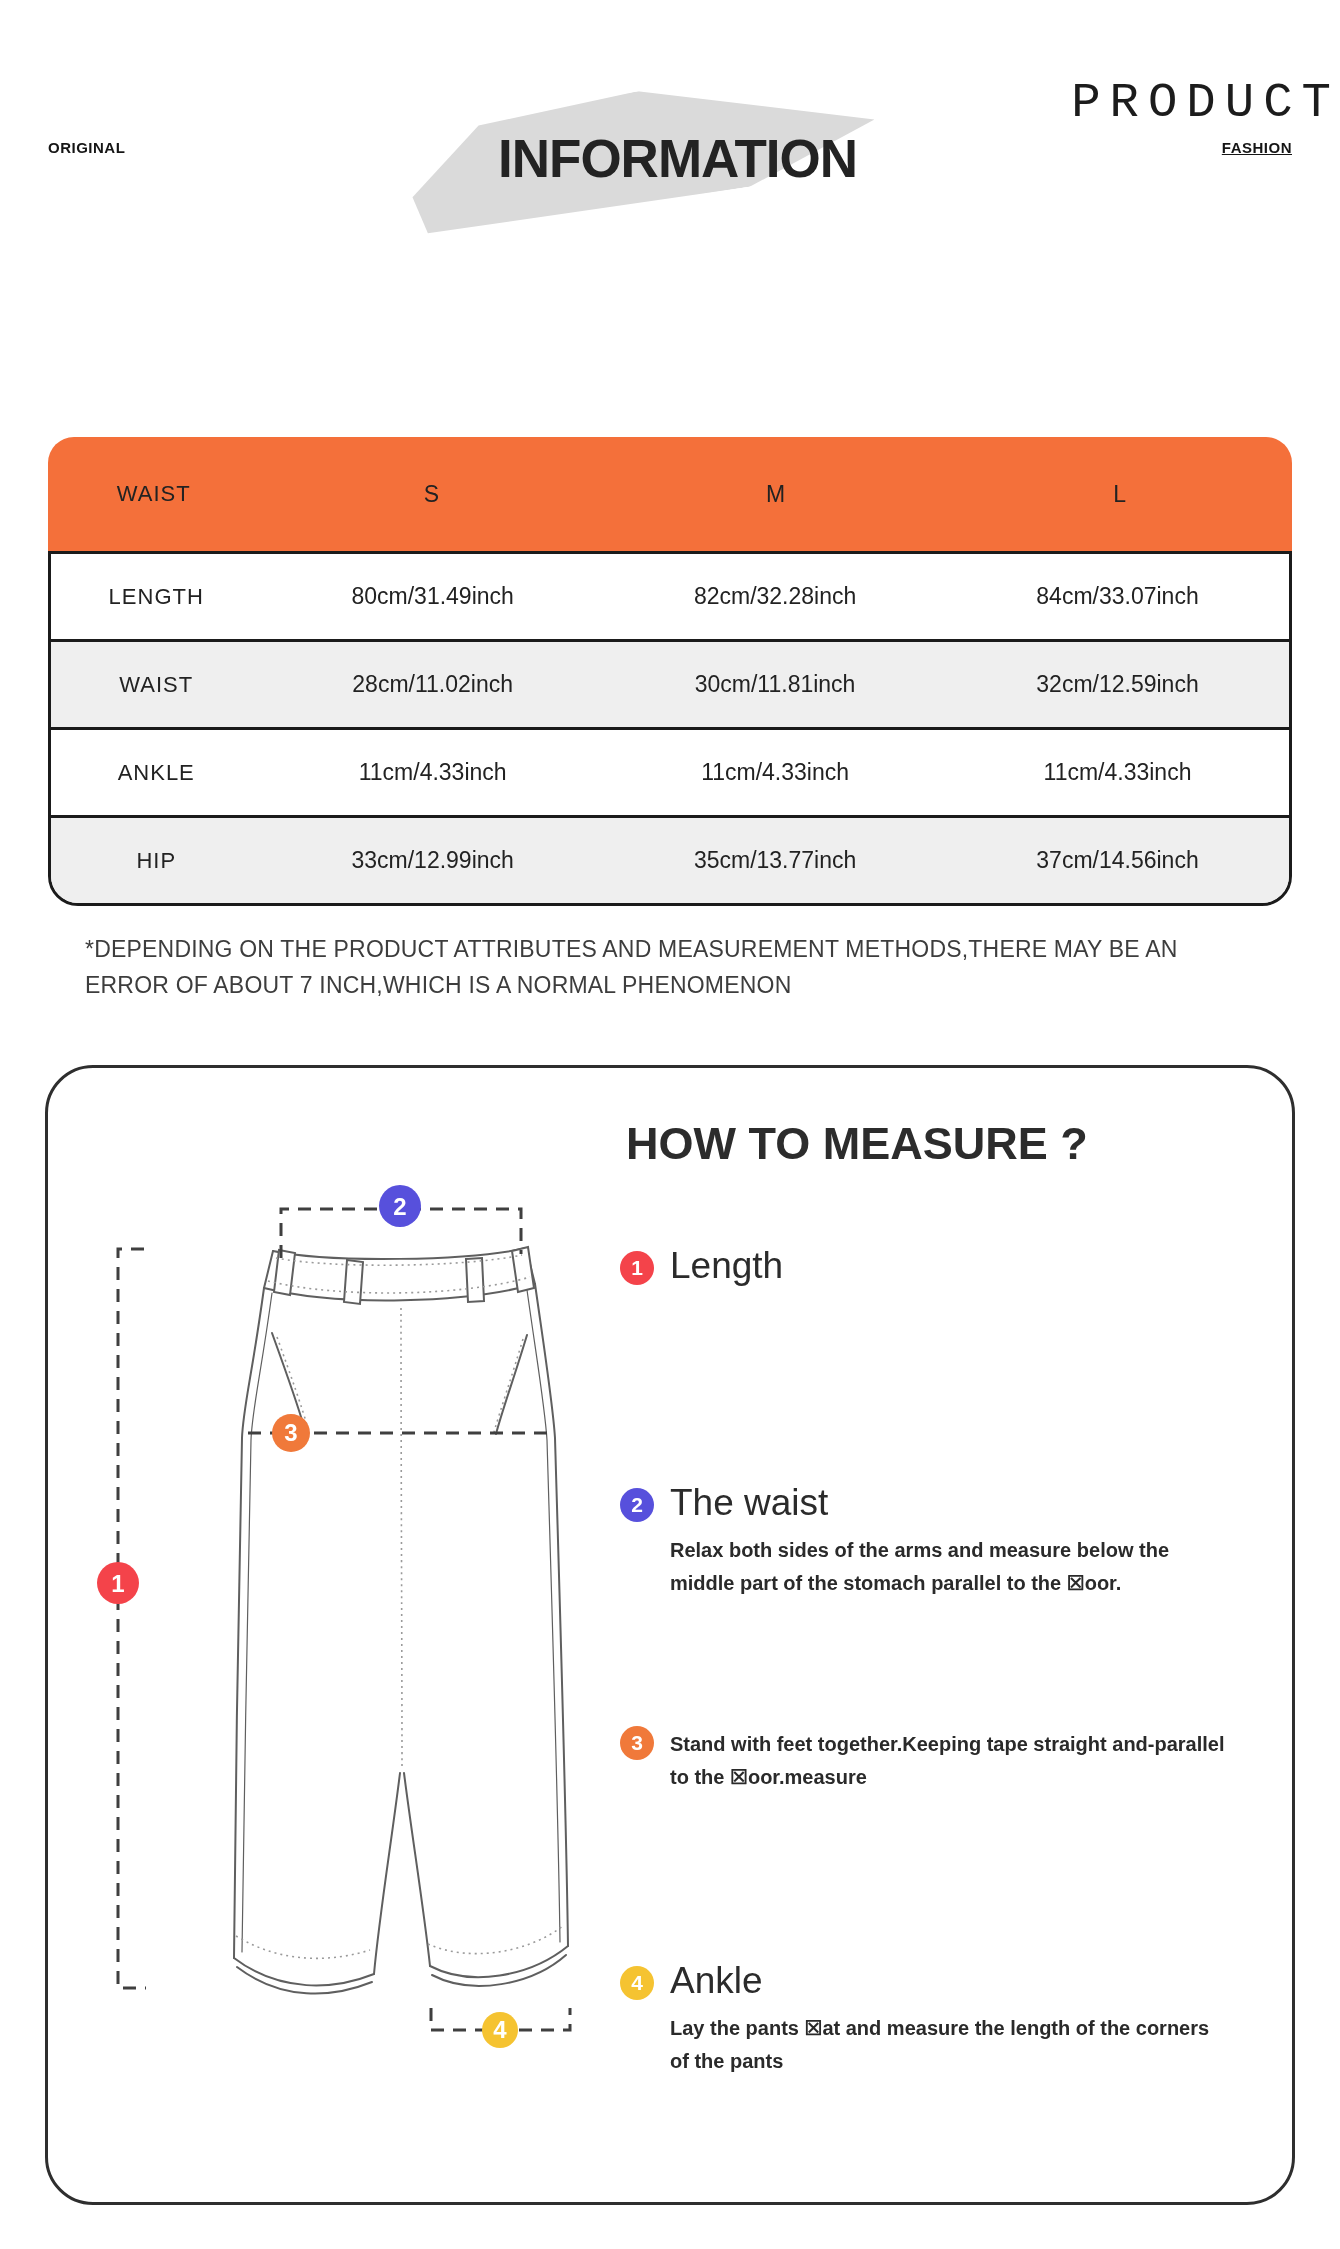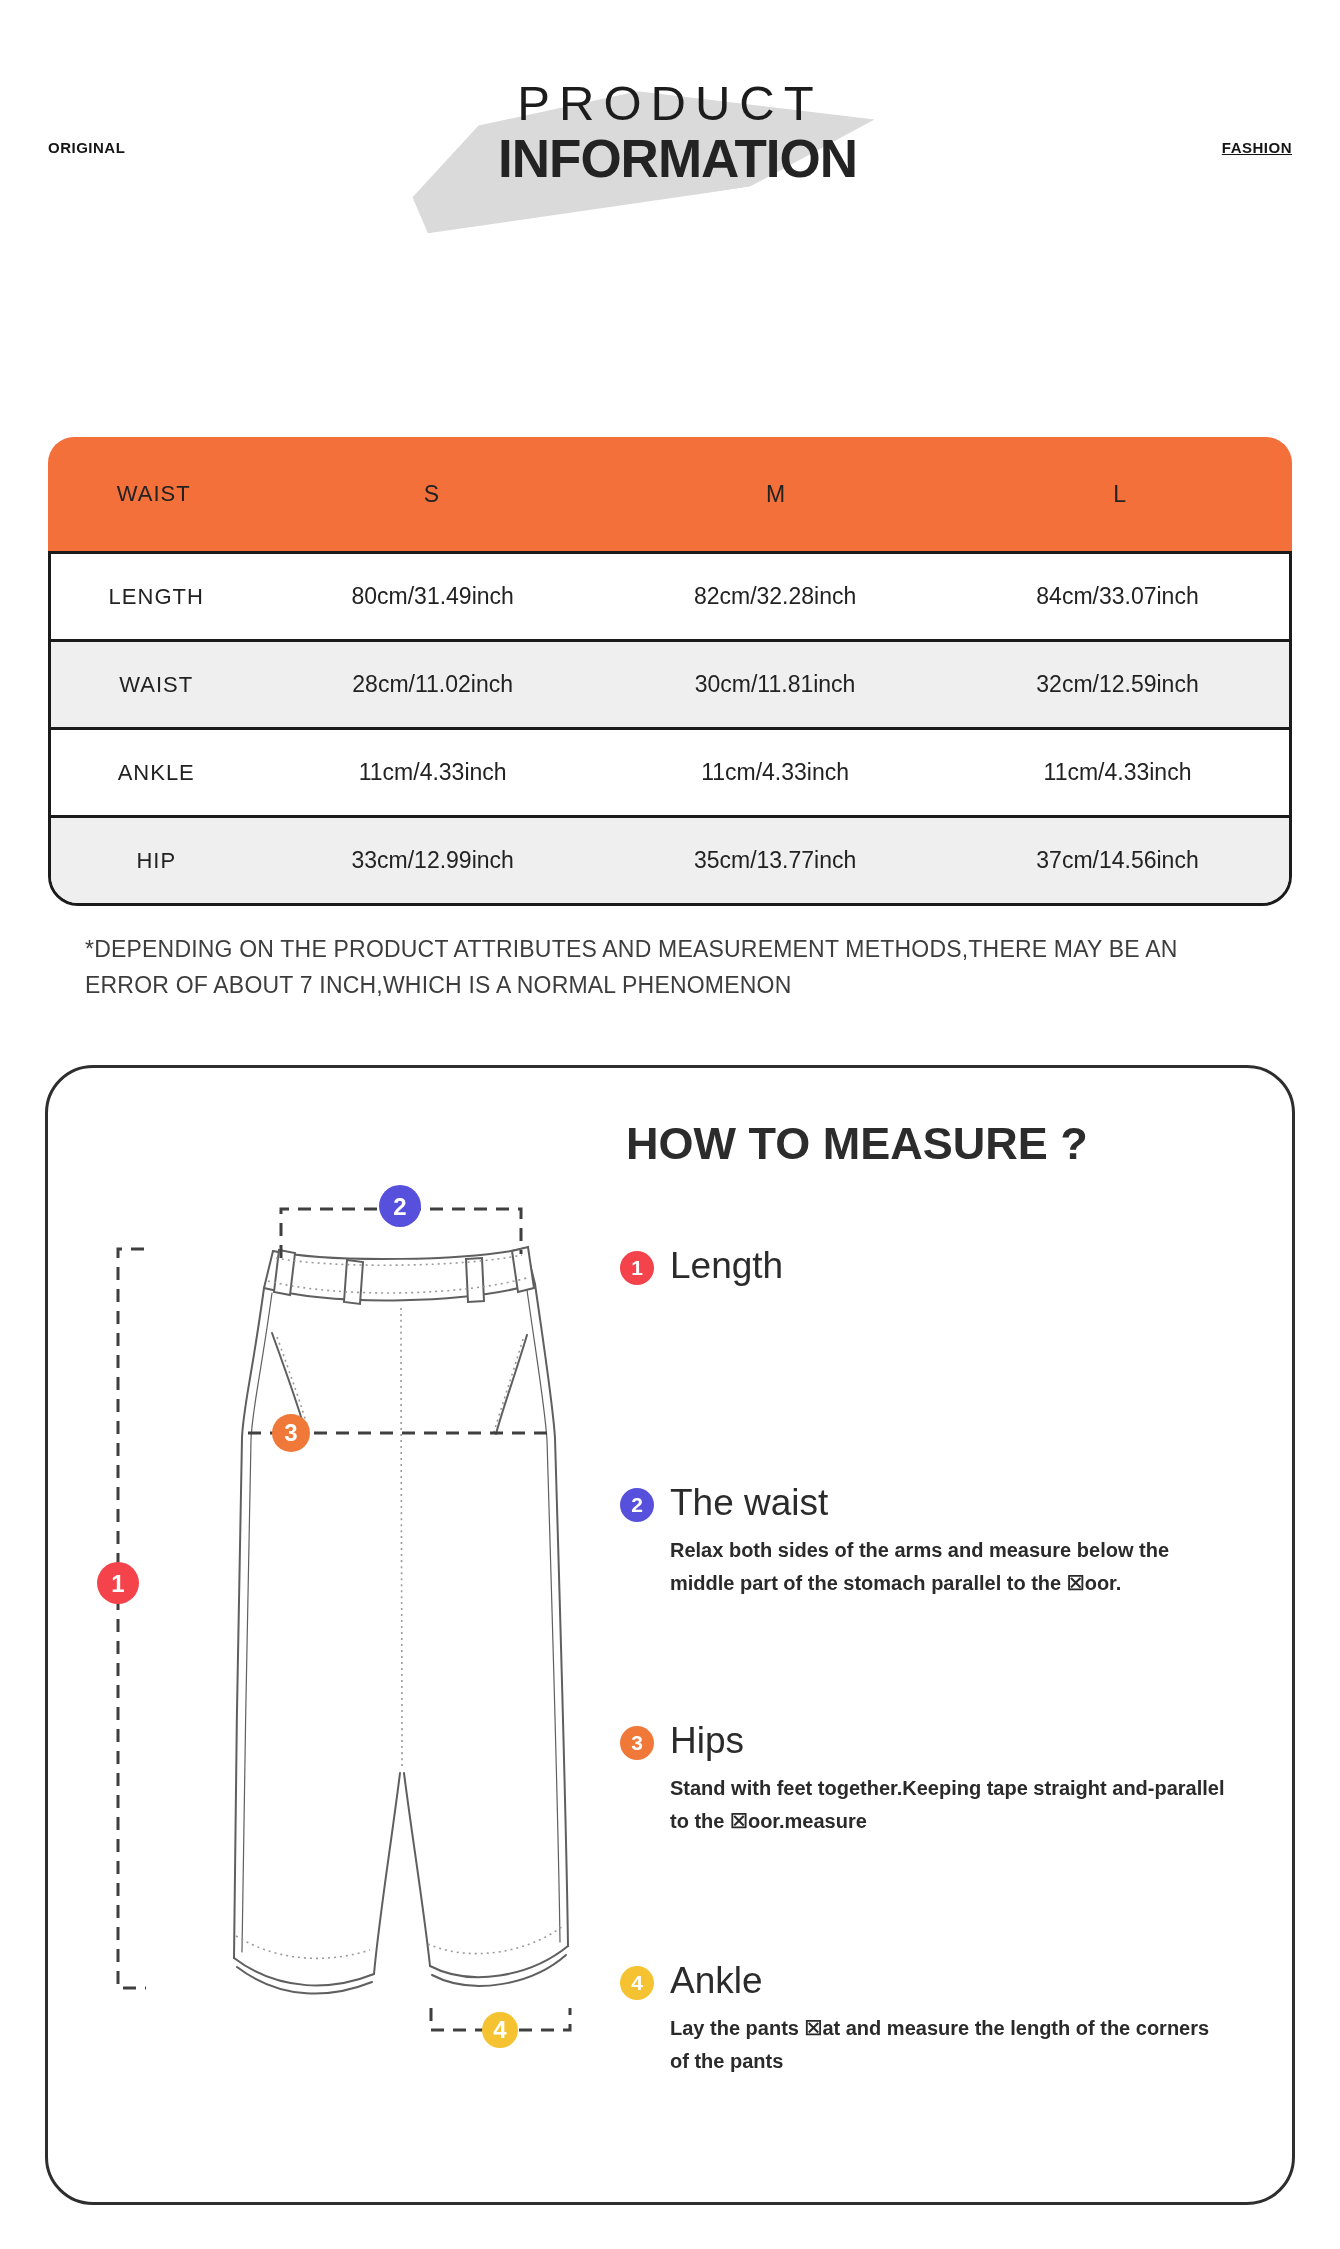--- a/index.html
+++ b/index.html
@@ -5,22 +5,22 @@
   html,body{margin:0;padding:0;background:#fff;}
   .page{position:relative;width:1340px;height:2249px;background:#fff;overflow:hidden;
         font-family:"Liberation Sans",sans-serif;color:#222;}
   
   .tag{position:absolute;top:139px;font-size:15px;font-weight:700;color:#151515;letter-spacing:.5px;}
   .tag-left{left:48px;} .tag-right{right:48px;text-decoration:underline;}
   .brush{position:absolute;left:398px;top:92px;width:478px;height:112px;background:#DADADA;
          clip-path:polygon(2% 62%,18% 8%,52% 0%,100% 58%,72% 100%,4% 96%);
          transform:rotate(-9deg);}
   .title-wrap{position:absolute;left:0;top:76px;width:100%;text-align:center;}
-  .title1{font-family:Liberation Sans, sans-serif;font-weight:200;font-size:49px;
-          letter-spacing:9px;color:#1c1c1c;line-height:54px;position:relative;}
+  .title1{font-family:Liberation Mono, monospace;font-weight:200;font-size:49px;
+          letter-spacing:9px;color:#1c1c1c;line-height:54px;position:relative;text-align:right;}
   .title2{font-weight:800;font-size:53px;letter-spacing:-1px;color:#232323;line-height:58px;position:relative;padding-left:15px;}
   
   .size-table{position:absolute;left:48px;top:437px;width:1244px;}
   .size-head{display:flex;align-items:center;height:114px;border-radius:26px 26px 0 0;
              color:#fff;font-size:30px;font-weight:500;}
   .size-body{border:3px solid #1b1b1b;border-radius:0 0 30px 30px;overflow:hidden;box-sizing:border-box;}
   .trow{display:flex;align-items:center;height:85px;background:#fff;border-top:3px solid #1b1b1b;}
   .trow:first-child{border-top:none;}
   .trow.alt{background:#EFEFEF;}
   .tcell{text-align:center;font-size:23px;color:#222;}
@@ -155,21 +155,20 @@
     <div class="item item2">
       <div class="badge" style="background: rgb(87, 80, 220);">2</div>
       <div>
         <div class="item-heading">The waist</div>
         <div class="item-body">Relax both sides of the arms and measure below the middle part of the stomach parallel to the ☒oor.</div>
       </div>
     </div>
     <div class="item item3">
       <div class="badge" style="background: rgb(240, 121, 58);">3</div>
       <div>
-        <div class="item-heading">Hips</div>
         <div class="item-body">Stand with feet together.Keeping tape straight and-parallel to the ☒oor.measure</div>
       </div>
     </div>
     <div class="item item4">
       <div class="badge" style="background: rgb(245, 195, 49);">4</div>
       <div>
         <div class="item-heading">Ankle</div>
         <div class="item-body">Lay the pants ☒at and measure the length of the corners of the pants</div>
       </div>
     </div>

